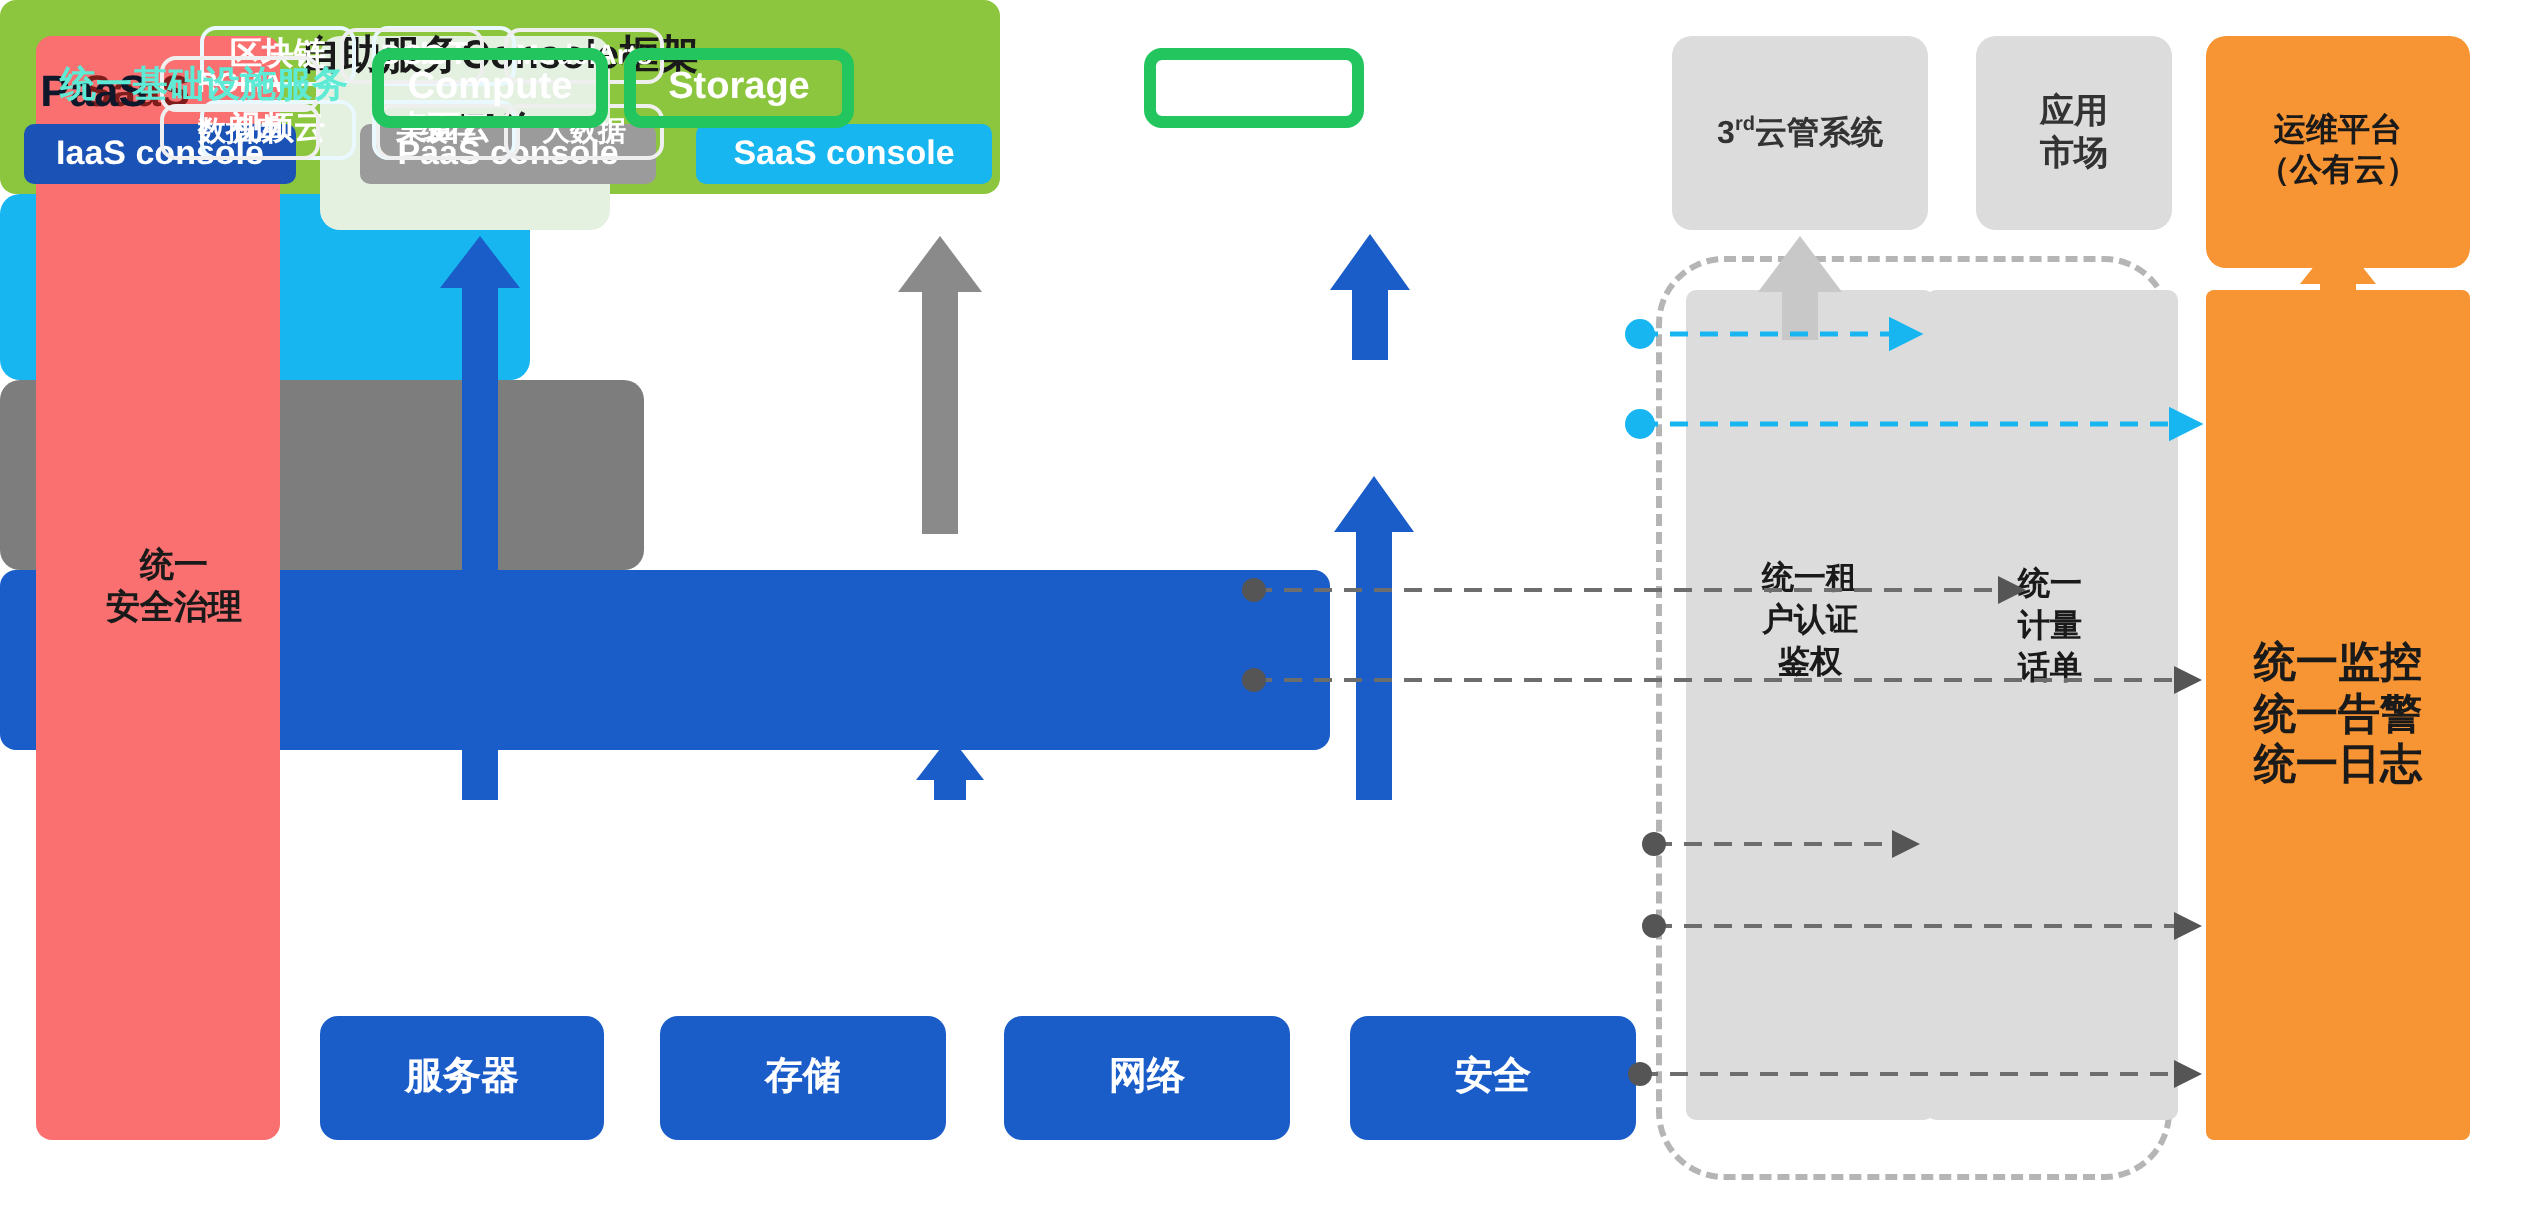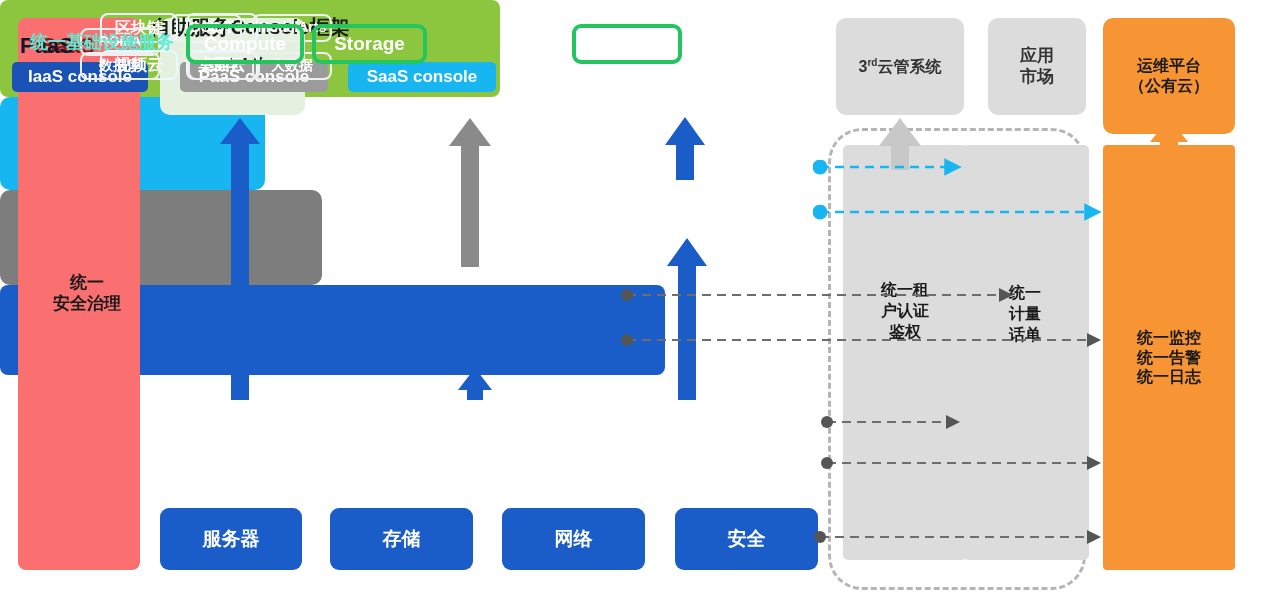--- a/index.html
+++ b/index.html
@@ -33,21 +33,21 @@
   
   .thirdparty{left:836px;top:18px;width:128px;height:97px;background:#dcdcdc;
               color:#333;font-size:16px;font-weight:700;}
   .appmarket{left:988px;top:18px;width:98px;height:97px;background:#dcdcdc;
              color:#333;font-size:17px;font-weight:700;}
 
   
   .opsplat{left:1103px;top:18px;width:132px;height:116px;background:#f79433;
            color:#1a1a1a;font-size:16px;font-weight:700;}
   .opsbody{left:1103px;top:145px;width:132px;height:425px;background:#f79433;
-           color:#1a1a1a;font-size:16px;font-weight:700;border-radius:4px;}
+           color:#1a1a1a;font-size:21px;font-weight:700;border-radius:4px;}
 
   
   .saas{left:553px;top:145px;width:265px;height:93px;background:#18b6f0;border-radius:10px;}
   .saas-label{position:absolute;left:10px;top:33px;width:85px;text-align:right;
               color:#7f1d1d;font-size:22px;font-weight:700;}
   .saas-tile{height:30px;border:2px solid #eaf8ff;border-radius:8px;color:#fff;
              font-size:16px;font-weight:700;background:transparent;}
   .st-1{left:100px;top:13px;width:78px;}
   .st-2{left:186px;top:13px;width:72px;}
   .st-3{left:100px;top:50px;width:78px;}
@@ -63,21 +63,21 @@
   .pt-2{left:170px;top:14px;width:72px;}
   .pt-3{left:252px;top:14px;width:80px;}
   .pt-4{left:80px;top:52px;width:80px;}
   .pt-5{left:188px;top:52px;width:72px;}
   .pt-6{left:252px;top:52px;width:80px;}
 
   
   .iaas{left:160px;top:400px;width:665px;height:90px;background:#1a5cc8;border-radius:8px;}
   .iaas-label{position:absolute;left:18px;top:30px;width:168px;text-align:center;
               color:#5eead4;font-size:18px;font-weight:700;}
-  .iaas-tile{top:24px;height:40px;border:4px solid #22c55e;border-radius:9px;color:#fff;
+  .iaas-tile{top:24px;height:40px;border:6px solid #22c55e;border-radius:9px;color:#fff;
              font-size:19px;font-weight:700;background:transparent;}
   .it-1{left:186px;width:118px;}
   .it-2{left:312px;width:115px;}
   .it-3{left:438px;width:124px;}
   .it-4{left:572px;width:110px;}
 
   
   .bbox{top:508px;height:62px;background:#1a5cc8;color:#fff;font-size:19px;
         font-weight:700;border-radius:9px;}
   .bb-1{left:160px;width:142px;}

